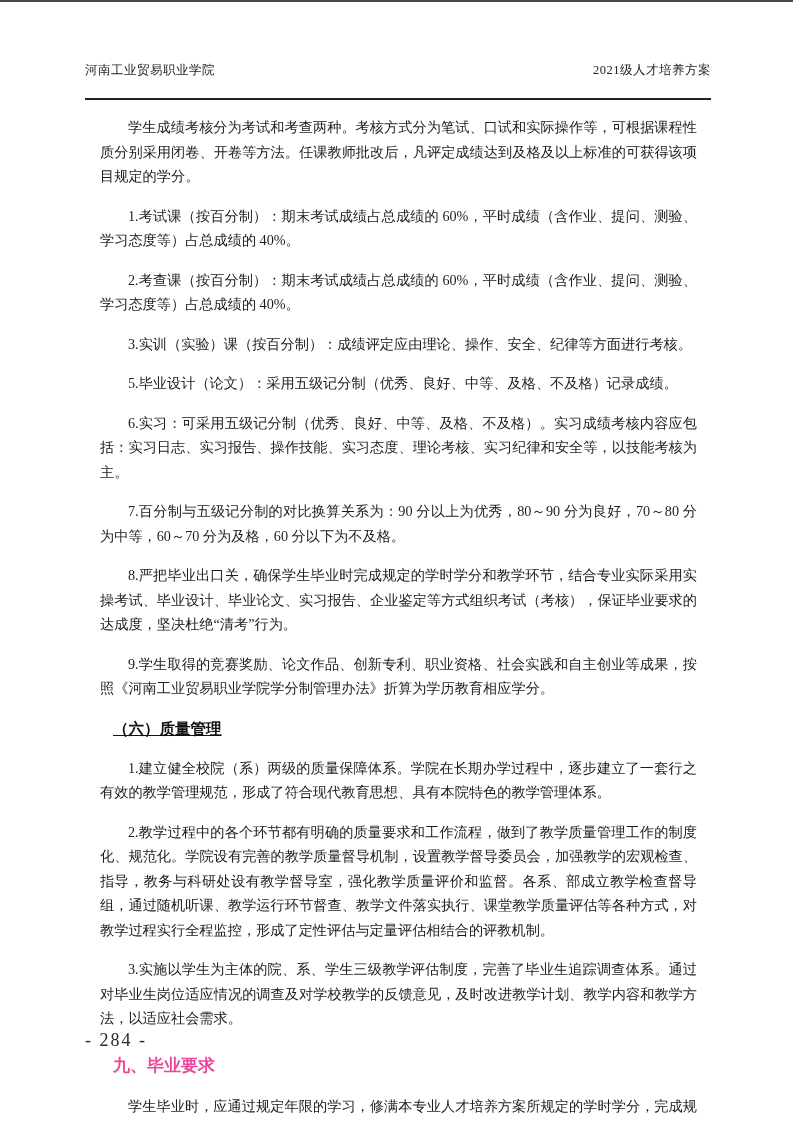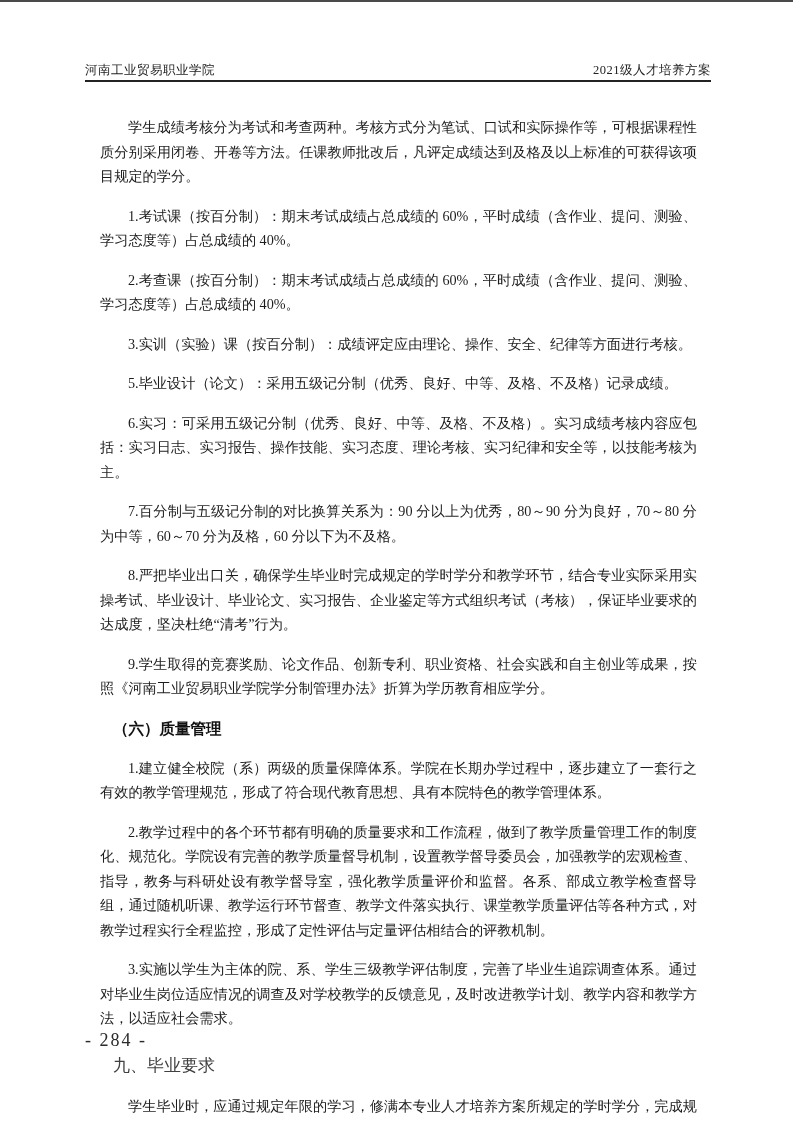--- a/index.html
+++ b/index.html
@@ -25,21 +25,21 @@
   .doc-header {
     position: absolute;
     left: 85px;
     right: 82px;
     top: 62px;
     display: flex;
     justify-content: space-between;
     align-items: flex-end;
     font-size: 12.5px;
     letter-spacing: 0.5px;
-    padding-bottom: 1px;
+    padding-bottom: 19px;
     border-bottom: 2px solid #222222;
     color: #222222;
   }
   .doc-body {
     position: absolute;
     left: 85px;
     top: 100px;
     width: 627px;
     font-size: 14.2px;
     line-height: 24.5px;
@@ -53,29 +53,30 @@
     word-break: break-all;
   }
   .heading-sub {
     font-family: "Liberation Sans", "DejaVu Sans", sans-serif;
     font-weight: bold;
     font-size: 15.5px;
     margin: 3px 0 3px 0;
     text-indent: 28px;
     line-height: 25px;
     color: #111111;
+    text-decoration: underline;
   }
   .heading-main {
     font-family: "Liberation Sans", "DejaVu Sans", sans-serif;
-    font-weight: normal;
+    font-weight: bold;
     font-size: 17px;
     margin: 22px 0 13px 0;
     text-indent: 28px;
     line-height: 26px;
-    color: #404040;
+    color: #ec4899;
   }
   .doc-footer {
     position: absolute;
     left: 85px;
     top: 1030px;
     font-size: 18px;
     letter-spacing: 2px;
     color: #2a2a2a;
   }
 </style>

